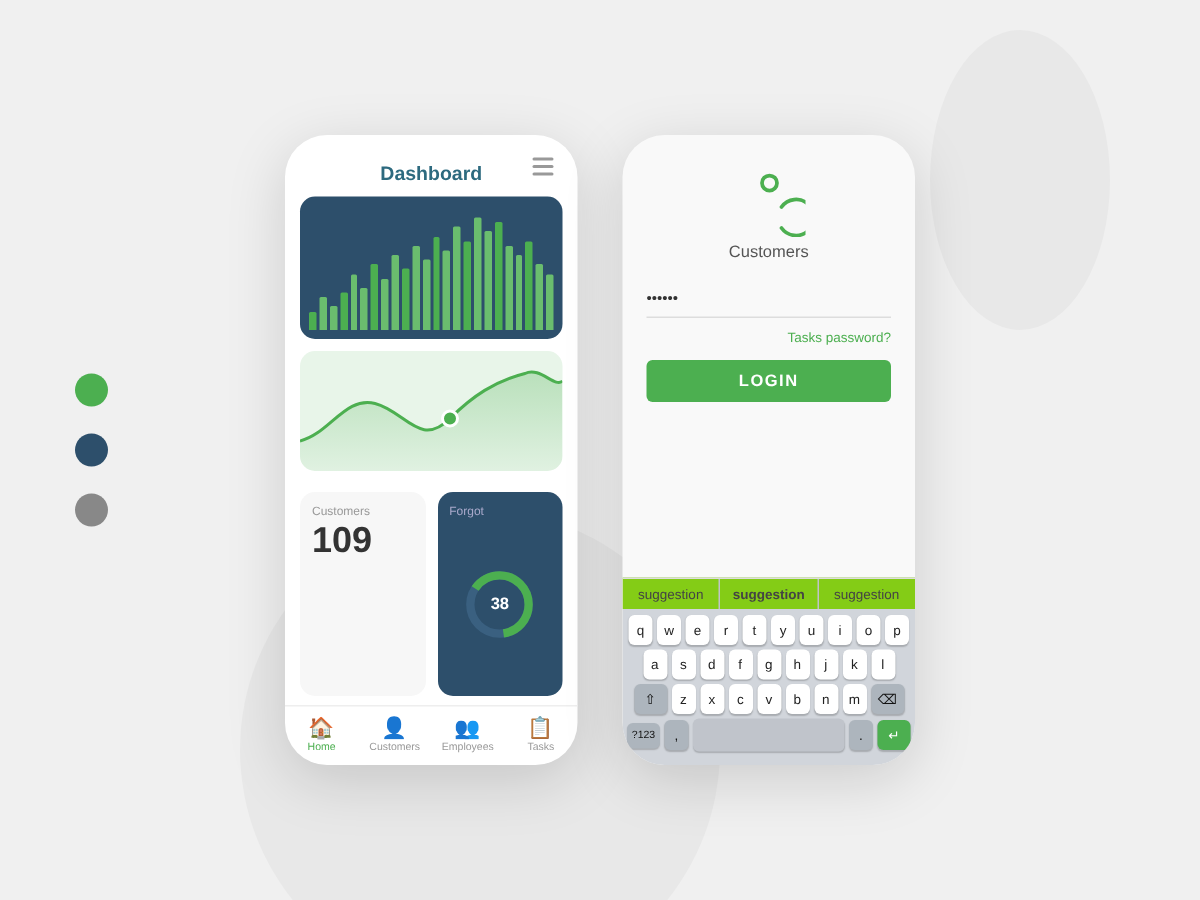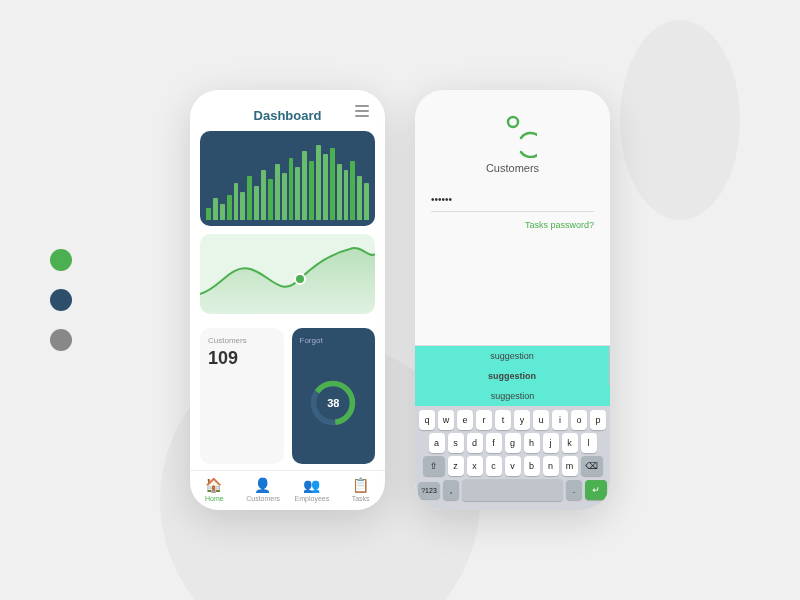--- a/index.html
+++ b/index.html
@@ -151,21 +151,21 @@
     }
     .stat-label {
       font-size: 8px;
       color: #999;
       margin-bottom: 4px;
     }
     .stat-label.light {
       color: #aac;
     }
     .stat-value {
-      font-size: 18px;
+      font-size: 24px;
       font-weight: 700;
       color: #333;
       line-height: 1;
     }
 
     
     .donut-wrap {
       display: flex;
       align-items: center;
       justify-content: center;
@@ -264,22 +264,21 @@
       letter-spacing: 1px;
       cursor: pointer;
       margin-bottom: 6px;
     }
 
     
     .keyboard-suggestions {
       display: flex;
       width: 100%;
       border-top: 1px solid #ddd;
-      background: #5eead4;
-      flex-direction: column;
+      background: #84cc16;
     }
     .suggestion-item {
       flex: 1;
       text-align: center;
       font-size: 9px;
       color: #444;
       padding: 5px 2px;
       border-right: 1px solid #c0c3c7;
     }
     .suggestion-item:last-child { border-right: none; }
@@ -446,20 +445,21 @@
 
         <path d="M32,28 A12,12 0 1,1 32,42" fill="none" stroke="#4caf50" stroke-width="2.5" stroke-linecap="round"></path>
       </svg>
       <span class="app-name">Customers</span>
 
 
       <input class="login-input" type="password" value="123456" readonly="" placeholder="123456" style="">
 
       <div class="forgot-link">Tasks password?</div>
 
+      <button class="login-btn">LOGIN</button>
     </div>
 
     <div class="keyboard-suggestions">
       <div class="suggestion-item">suggestion</div>
       <div class="suggestion-item bold">suggestion</div>
       <div class="suggestion-item">suggestion</div>
     </div>
 
     <div class="keyboard">
 

